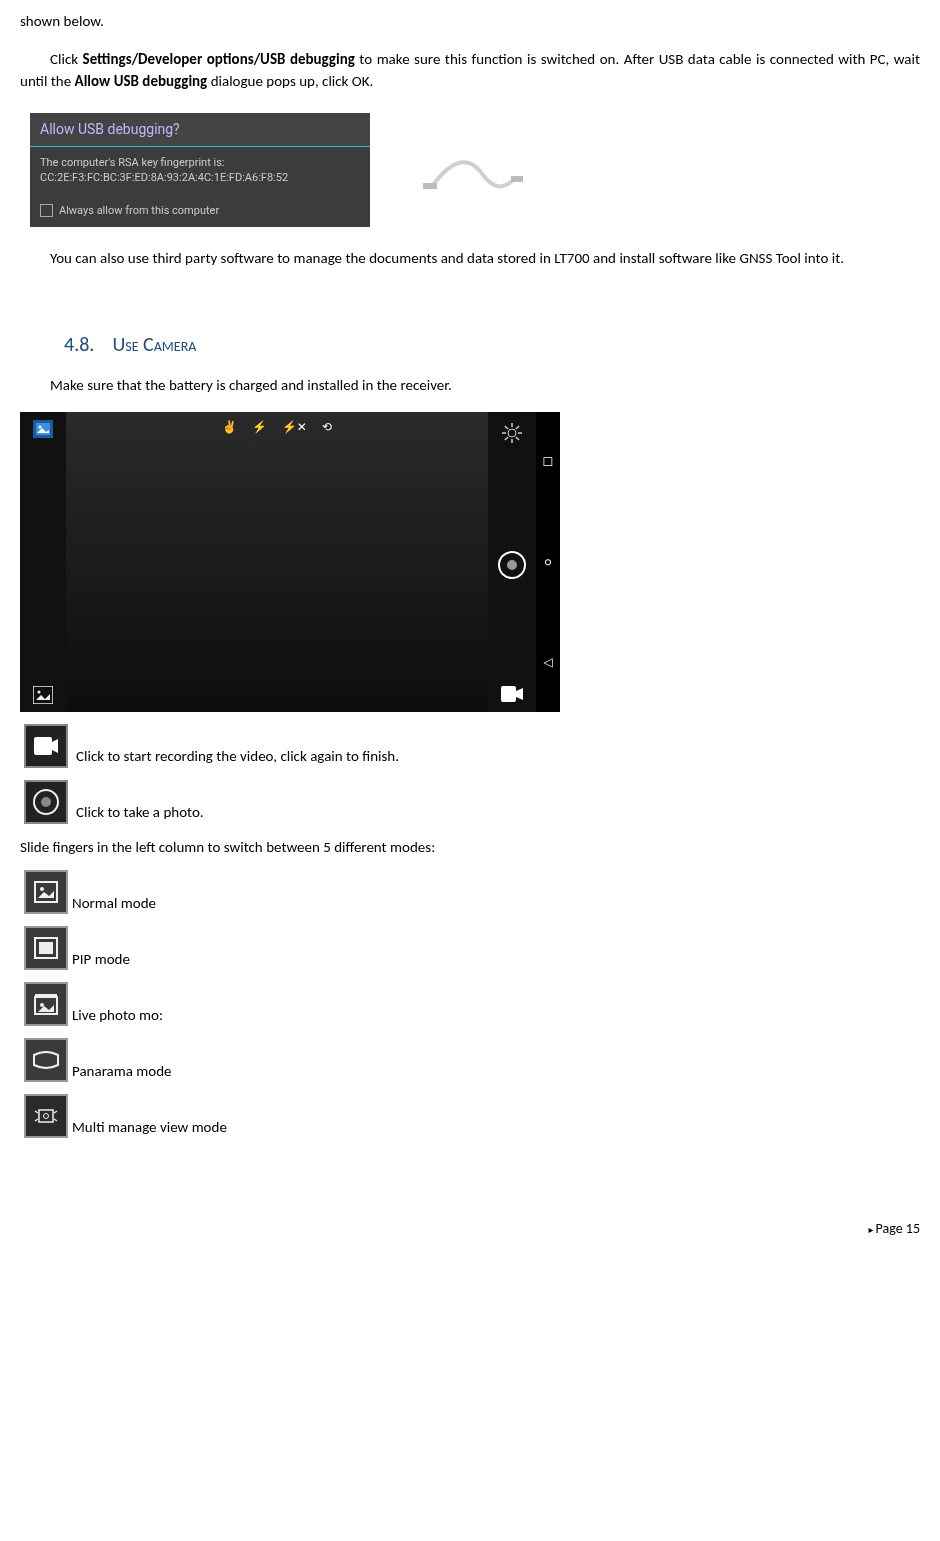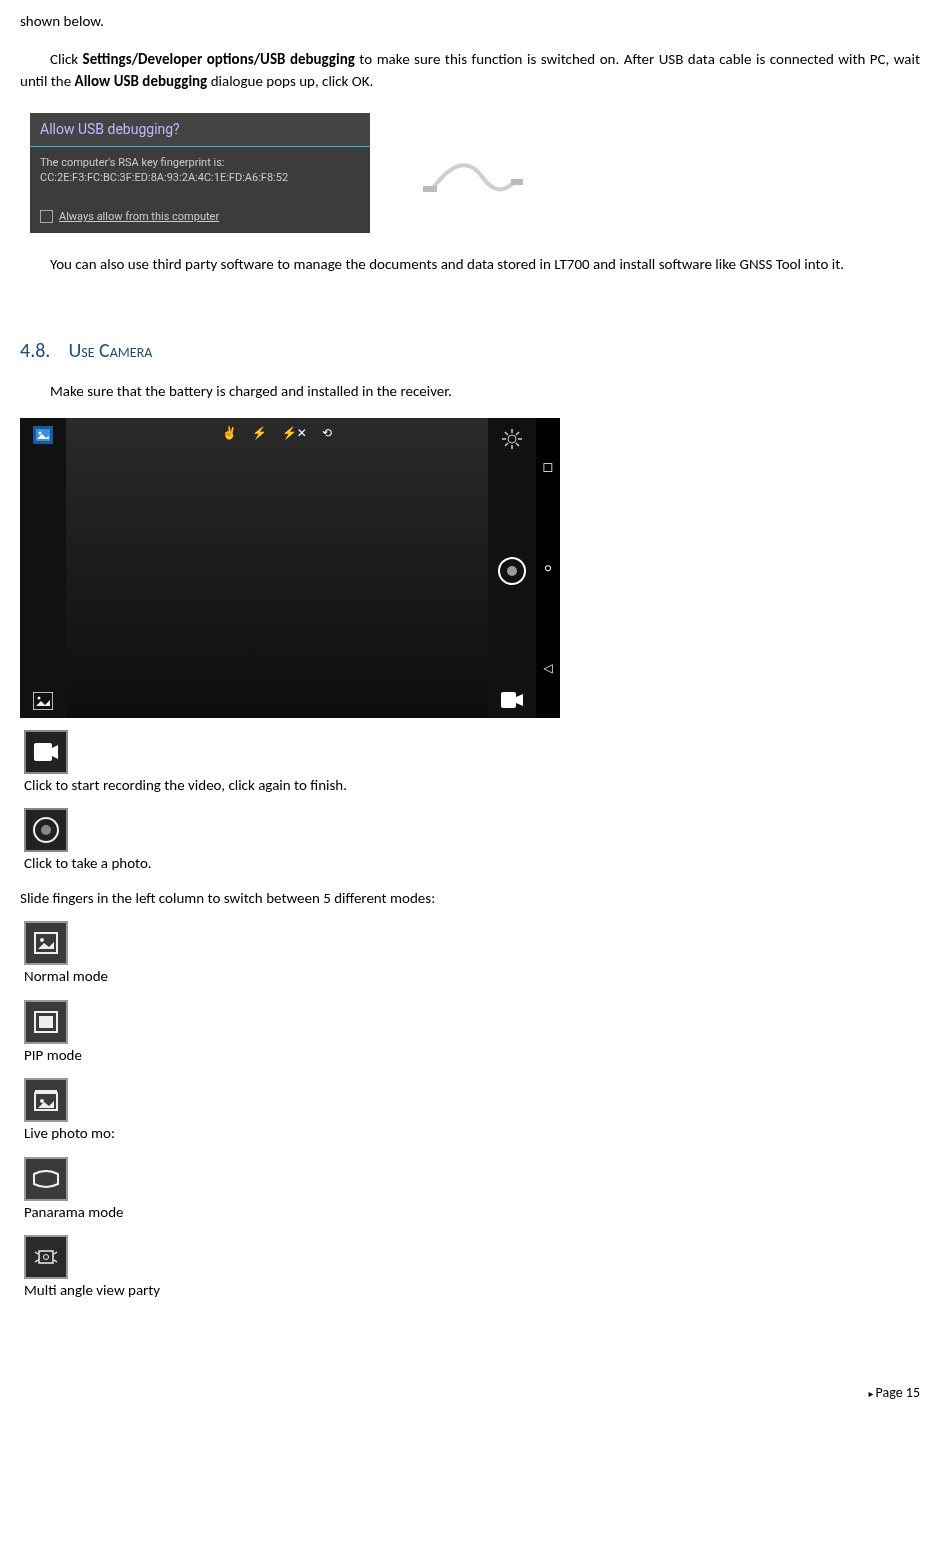--- a/index.html
+++ b/index.html
@@ -15,20 +15,21 @@
     .para-indent {
       text-indent: 2em;
       margin: 10px 0;
     }
     .section-number {
       color: #1F4E79;
       font-size: 20px;
       font-weight: normal;
       margin-top: 60px;
       margin-bottom: 15px;
+      margin-left: 44px;
     }
     .section-title {
       color: #1F4E79;
       font-variant: small-caps;
       font-size: 20px;
     }
     .android-dialog {
       display: inline-block;
       width: 340px;
       background: #3c3c3c;
@@ -46,24 +47,23 @@
       font-size: 14px;
       color: #c4b5fd;
     }
     .android-dialog .dlg-body {
       padding: 8px 10px;
       font-size: 11px;
       line-height: 1.4;
       color: #ccc;
     }
     .android-dialog .dlg-body .checkbox-row {
-      margin-top: 24px;
-      display: flex;
-      align-items: center;
-      text-decoration: underline;
+      margin-top: 18px;
+      display: flex;
+      align-items: center;
     }
     .android-dialog .dlg-body .checkbox {
       width: 11px;
       height: 11px;
       border: 1px solid #aaa;
       margin-right: 6px;
     }
     .android-dialog .dlg-btns {
       text-align: right;
       padding: 6px 10px 8px 10px;
@@ -138,23 +138,22 @@
       vertical-align: middle;
       margin-right: 4px;
       display: inline-flex;
       align-items: center;
       justify-content: center;
       background: #333;
       border: 2px solid #888;
     }
     .icon-row {
       display: flex;
-      align-items: flex-start;
+      align-items: flex-end;
       margin: 12px 0;
-      flex-direction: column;
     }
     .icon-row span {
       margin-left: 4px;
     }
     .footer {
       text-align: right;
       font-size: 14px;
       margin-top: 80px;
       margin-bottom: 20px;
     }
@@ -338,16 +337,16 @@
 </div>
 
 <div class="icon-row">
   <span class="mode-icon" style="background:#2a2a2a;">
     <svg width="26" height="18">
         <rect x="6" y="3" width="14" height="12" fill="none" stroke="#eee" stroke-width="1.5"></rect>
         <circle cx="13" cy="9" r="2.5" fill="none" stroke="#eee"></circle>
         <path d="M2 4 L5 6 M2 14 L5 12 M24 4 L21 6 M24 14 L21 12" stroke="#eee" stroke-width="1.5"></path>
       </svg>
   </span>
-  <span>Multi angle view party</span>
+  <span>Multi manage view mode</span>
 </div>
 
 <div class="footer">Page 15</div>
 
 </body></html>

